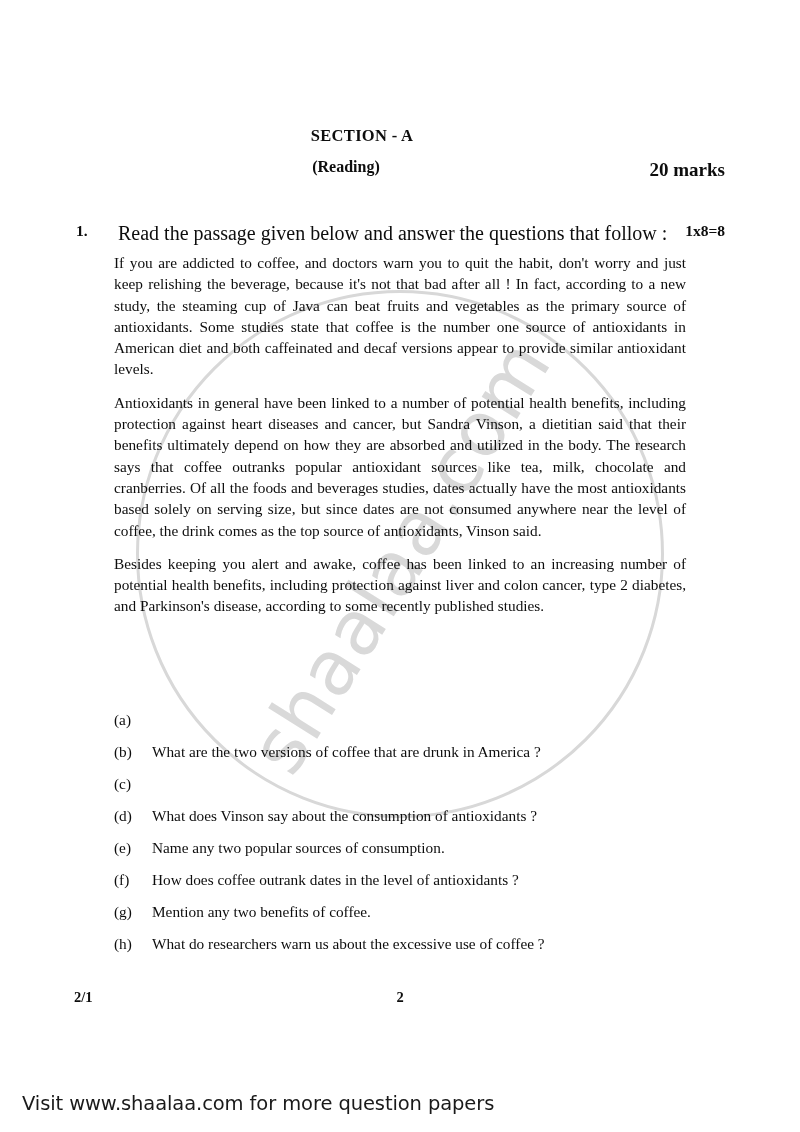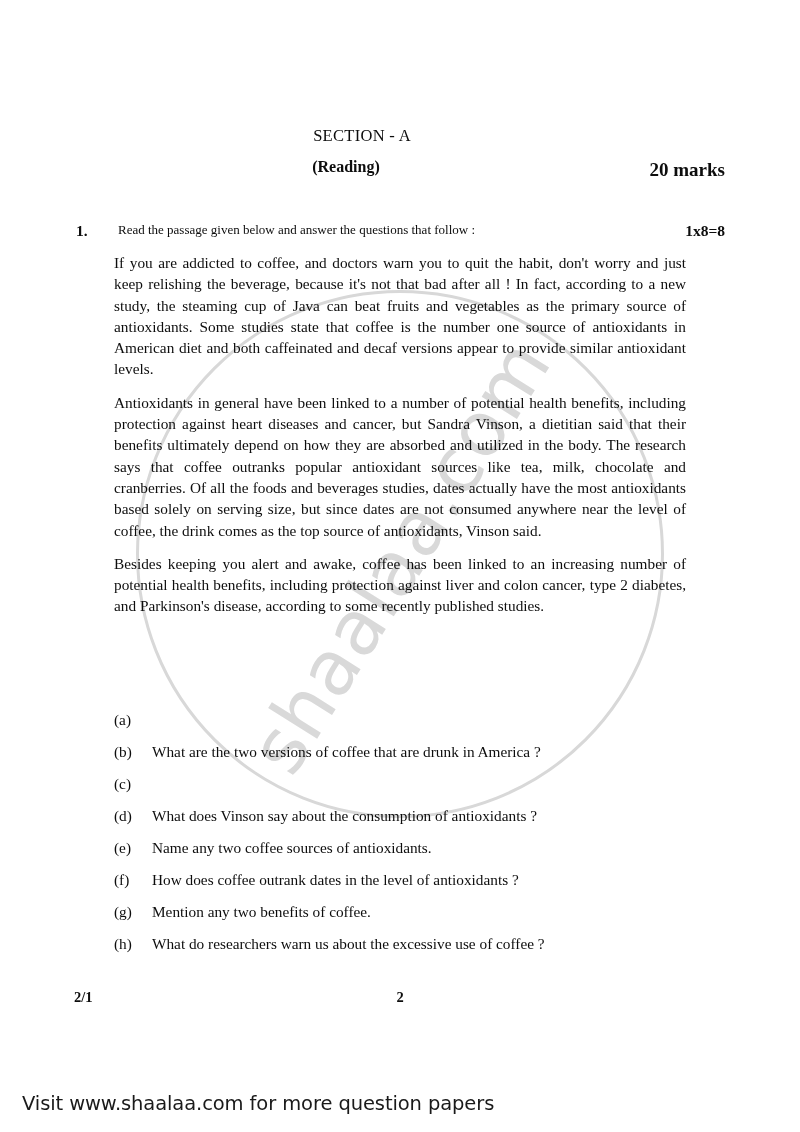--- a/index.html
+++ b/index.html
@@ -68,21 +68,21 @@
     width: 800px;
     z-index: 2;
   }
 
   .section-title {
     position: absolute;
     left: 0;
     top: 126px;
     width: 724px;
     text-align: center;
-    font-weight: normal;
+    font-weight: bold;
     font-size: 16.5px;
     letter-spacing: 0.3px;
   }
   .section-subtitle {
     position: absolute;
     left: 0;
     top: 158px;
     width: 692px;
     text-align: center;
     font-weight: bold;
@@ -102,21 +102,21 @@
     position: absolute;
     left: 76px;
     top: 222px;
     font-weight: bold;
     font-size: 15.5px;
   }
   .q-instruction {
     position: absolute;
     left: 118px;
     top: 222px;
-    font-size: 13px;
+    font-size: 20px;
     white-space: nowrap;
   }
   .q-marks {
     position: absolute;
     right: 75px;
     top: 222px;
     font-weight: bold;
     font-size: 15.5px;
     white-space: nowrap;
     text-align: center;
@@ -232,21 +232,21 @@
       </div>
       <div class="subq-row">
         <span class="subq-label">(c)</span>
       </div>
       <div class="subq-row">
         <span class="subq-label">(d)</span>
         <span class="subq-text">What does Vinson say about the consumption of antioxidants ?</span>
       </div>
       <div class="subq-row">
         <span class="subq-label">(e)</span>
-        <span class="subq-text">Name any two coffee sources of antioxidants.</span>
+        <span class="subq-text">Name any two popular sources of consumption.</span>
       </div>
       <div class="subq-row">
         <span class="subq-label">(f)</span>
         <span class="subq-text">How does coffee outrank dates in the level of antioxidants ?</span>
       </div>
       <div class="subq-row">
         <span class="subq-label">(g)</span>
         <span class="subq-text">Mention any two benefits of coffee.</span>
       </div>
       <div class="subq-row">

